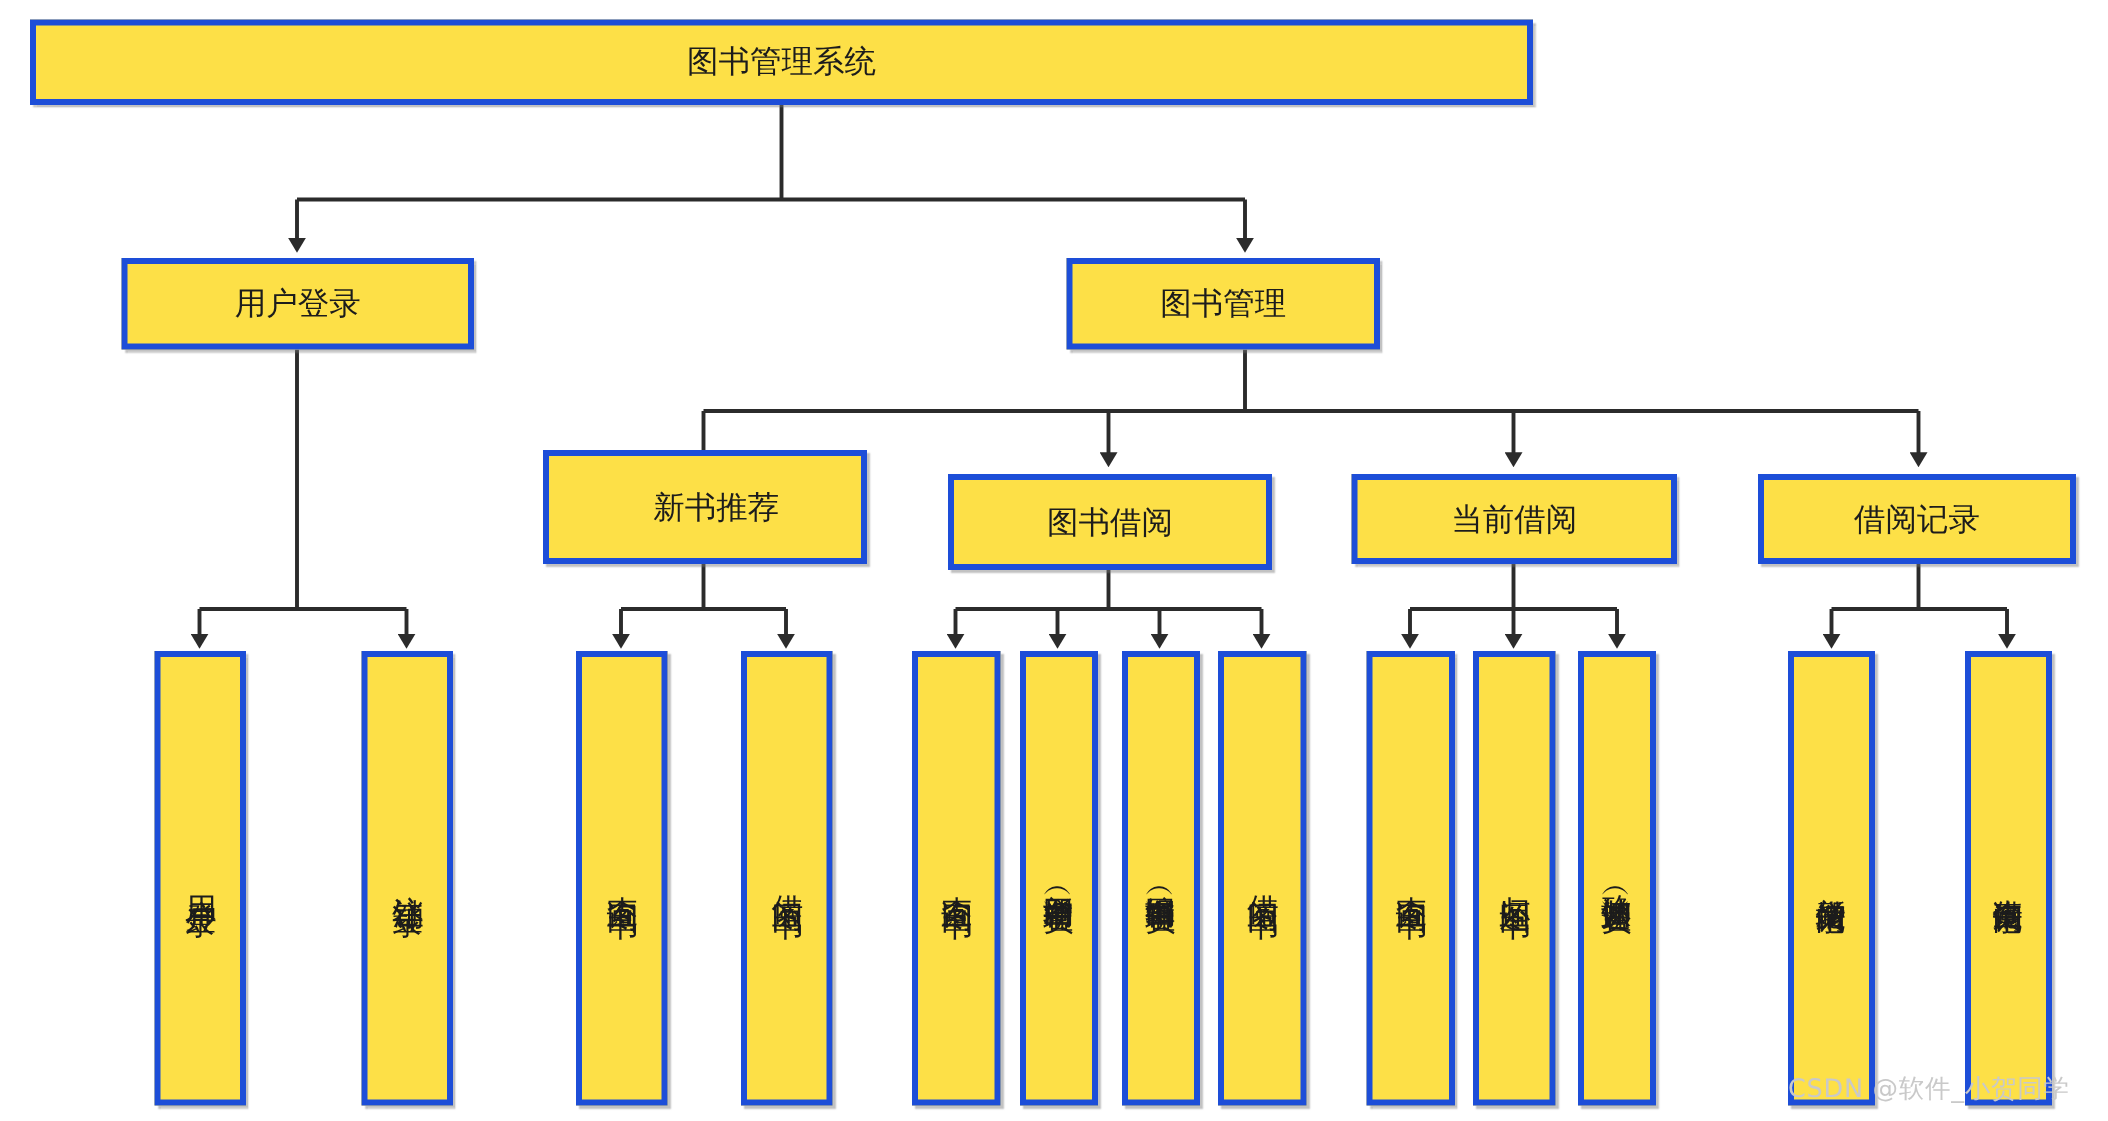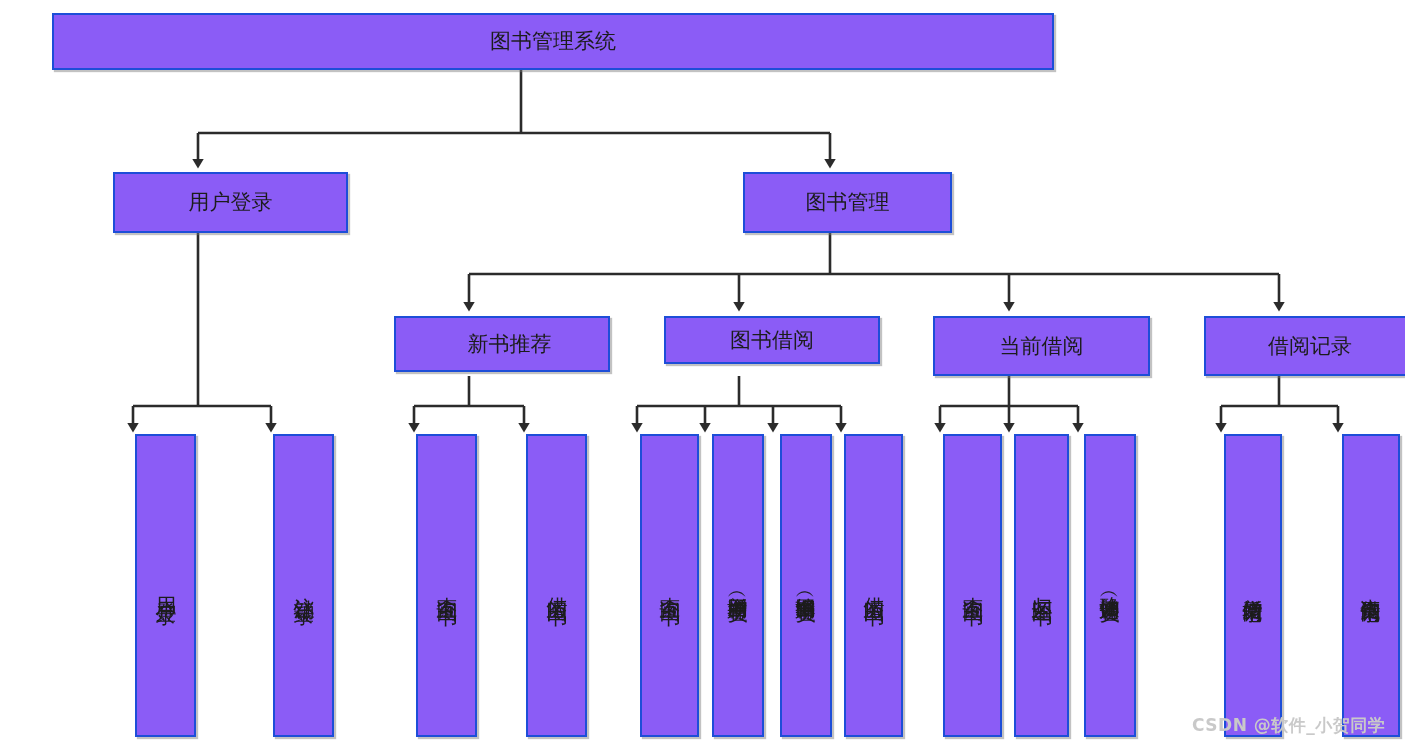--- a/index.html
+++ b/index.html
@@ -18,28 +18,27 @@
   #edges {
     position: absolute;
     left: 0;
     top: 0;
     width: 1405px;
     height: 747px;
   }
   .node {
     position: absolute;
     box-sizing: border-box;
-    background: #8b5cf6;
-    border: 2px solid #1d4ed8;
+    background: #fde047;
+    border: 4px solid #1d4ed8;
     box-shadow: 2px 2px 1px rgba(120,120,120,0.45);
     display: flex;
     align-items: center;
     justify-content: center;
     z-index: 2;
-    margin-left: 32px;
   }
   .node .label {
     color: #1c1c1c;
     line-height: 1.18;
     text-align: center;
     white-space: pre;
   }
   .node.horiz .label {
     writing-mode: horizontal-tb;
     font-size: 21px;
@@ -65,21 +64,20 @@
   #watermark {
     position: absolute;
     left: 1192px;
     top: 714px;
     font-size: 17px;
     color: #c9c9c9;
     letter-spacing: 0.5px;
     z-index: 3;
     white-space: pre;
     font-family: "DejaVu Sans", "Liberation Sans", sans-serif;
-    font-weight: bold;
   }
 </style>
 </head>
 <body>
 
 <div id="canvas">
 
   <svg id="edges" viewBox="0 0 1405 747" xmlns="http://www.w3.org/2000/svg">
     <defs>
       <marker id="arrow" markerWidth="10" markerHeight="12" refX="1.5" refY="6" orient="auto" markerUnits="userSpaceOnUse">
@@ -135,25 +133,25 @@
   </div>
 
   <div class="node horiz" style="left:81px; top:172px; width:235px; height:61px;">
     <span class="label">用户登录</span>
   </div>
 
   <div class="node horiz" style="left:711px; top:172px; width:209px; height:61px;">
     <span class="label">图书管理</span>
   </div>
 
-  <div class="node horiz" style="left:362px; top:316px; width:216px; height:56px;padding-left:15px;">
+  <div class="node horiz" style="left:362px; top:300px; width:216px; height:76px;padding-left:15px;">
     <span class="label">新书推荐</span>
   </div>
 
-  <div class="node horiz" style="left:632px; top:316px; width:216px; height:48px;">
+  <div class="node horiz" style="left:632px; top:316px; width:216px; height:64px;">
     <span class="label">图书借阅</span>
   </div>
 
   <div class="node horiz" style="left:901px; top:316px; width:217px; height:60px;">
     <span class="label">当前借阅</span>
   </div>
 
   <div class="node horiz" style="left:1172px; top:316px; width:212px; height:60px;">
     <span class="label">借阅记录</span>
   </div>

